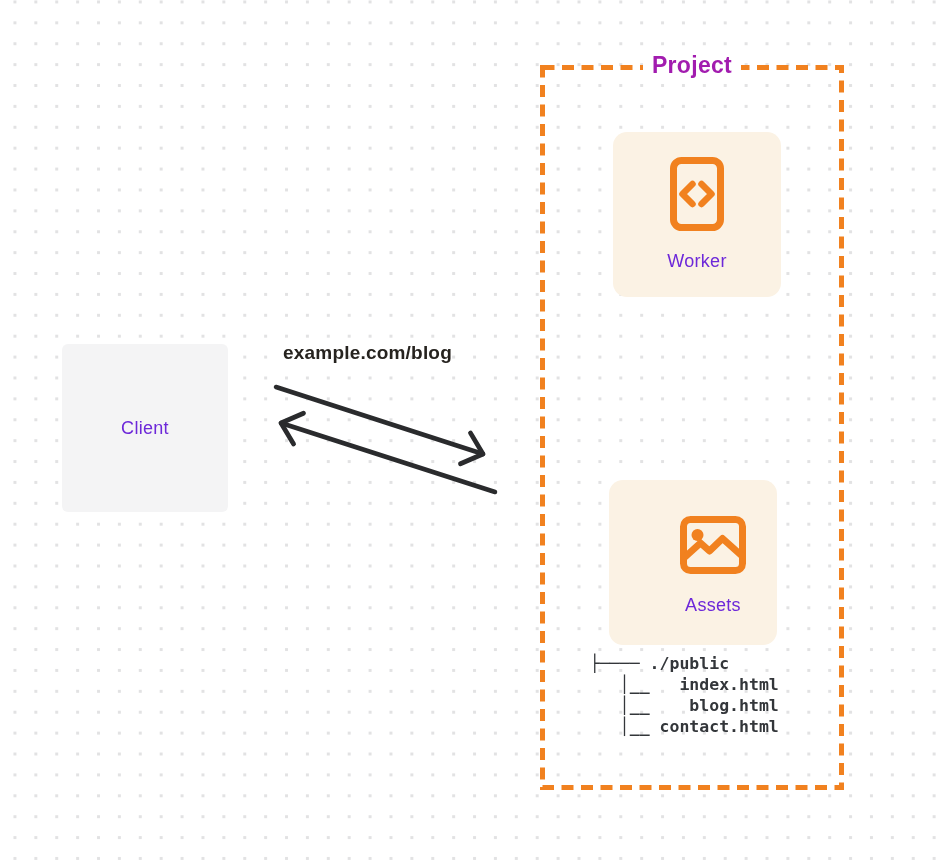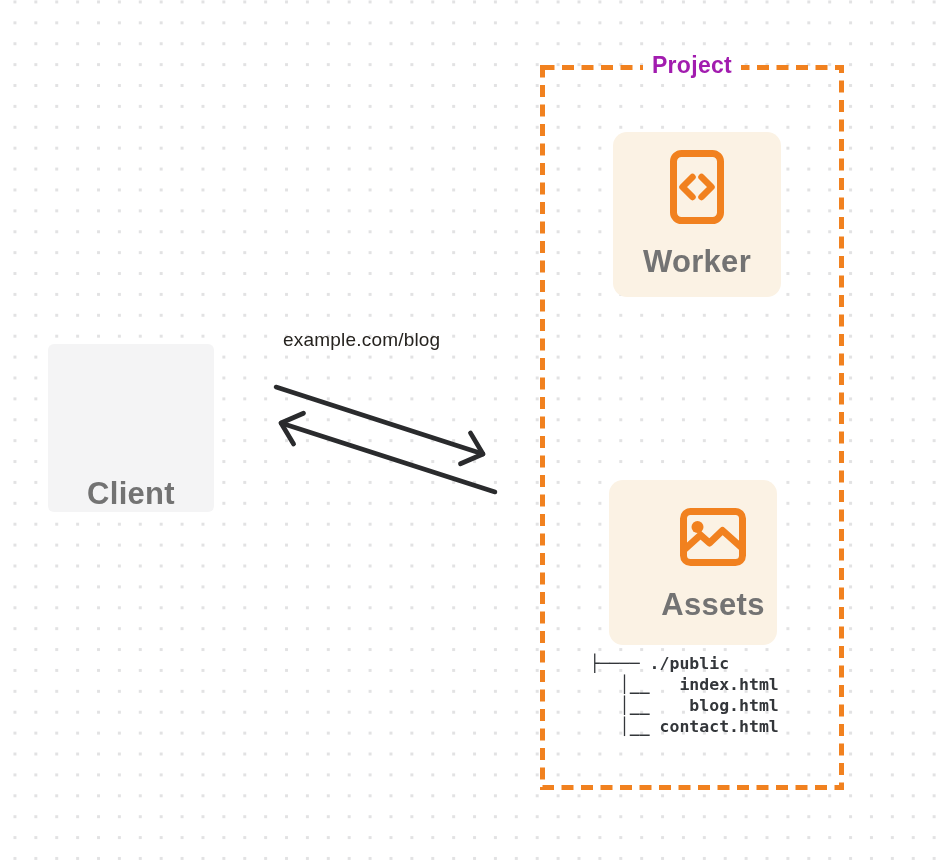--- a/index.html
+++ b/index.html
@@ -19,40 +19,40 @@
   .overlay {
     position: absolute;
     left: 0; top: 0;
     width: 938px; height: 860px;
     z-index: 1;
     pointer-events: none;
   }
 
   .client-box {
     position: absolute;
-    left: 48px; top: 344px;
+    left: 62px; top: 344px;
     width: 166px; height: 168px;
     background: #f4f4f5;
     border-radius: 6px;
-    display: flex; align-items: flex-end; justify-content: center;
+    display: flex; align-items: center; justify-content: center;
     z-index: 2;
   }
 
   .box-label {
-    font-size: 31px;
-    font-weight: 700;
-    color: #737373;
+    font-size: 18px;
+    font-weight: 400;
+    color: #6d28d9;
     letter-spacing: 0.3px;
   }
 
   .request-label {
     position: absolute;
-    left: 283px; top: 329px;
+    left: 283px; top: 342px;
     font-size: 19px;
-    font-weight: 400;
+    font-weight: 700;
     color: #26231f;
     z-index: 2;
     letter-spacing: 0.2px;
   }
 
   .project {
     position: absolute;
     left: 540px; top: 65px;
     width: 304px; height: 725px;
     z-index: 2;

